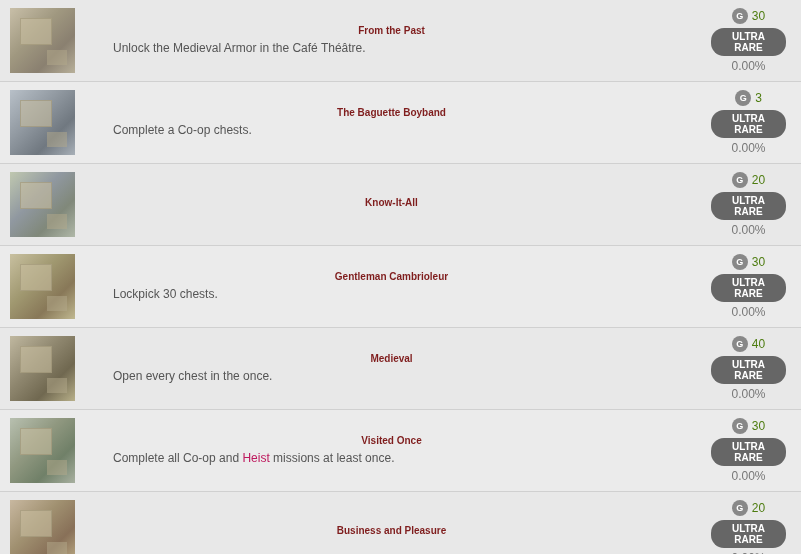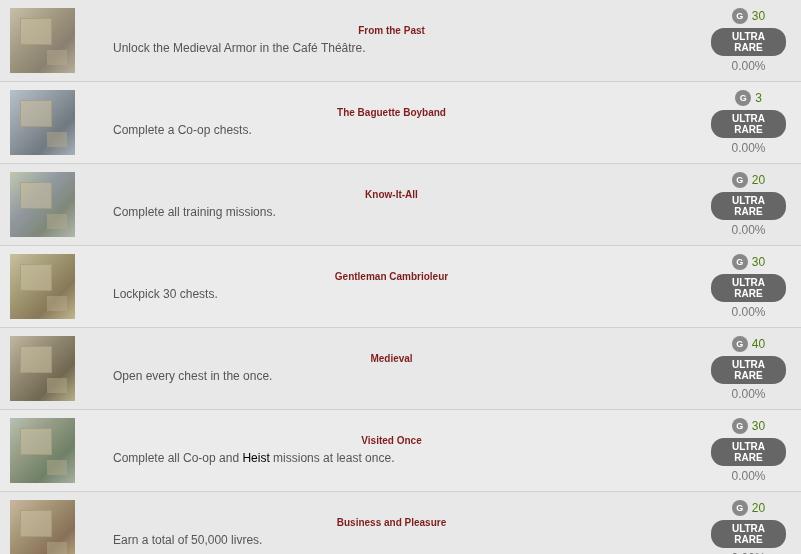--- a/index.html
+++ b/index.html
@@ -64,21 +64,21 @@
       margin-bottom: 4px;
       text-align: center;
     }
     .achievement-desc {
       font-size: 12px;
       color: #555;
       line-height: 1.4;
       margin-left: 26px;
     }
     .achievement-desc .highlight {
-      color: #000000;
+      color: #be185d;
       text-align: center;
     }
     .achievement-right {
       display: flex;
       flex-direction: column;
       align-items: center;
       flex-shrink: 0;
       margin-left: 10px;
       width: 85px;
     }
@@ -160,21 +160,20 @@
         <div class="rarity-badge">ULTRA RARE</div>
         <div class="rarity-percent">0.00%</div>
       </div>
     </div>
     <div class="achievement-item">
       <div class="achievement-thumb">
         <div class="thumb-img" style="background: linear-gradient(135deg, rgb(192, 200, 176) 0%, rgb(144, 152, 160) 40%, rgb(128, 136, 122) 70%, rgb(176, 184, 168) 100%);"></div>
       </div>
       <div class="achievement-content">
         <div class="achievement-title">Know-It-All</div>
-        <div class="achievement-desc">Complete all training missions.</div>
       </div>
       <div class="achievement-right">
         <div class="points-row">
           <div class="g-icon">G</div>
           <span class="points-value">20</span>
         </div>
         <div class="rarity-badge">ULTRA RARE</div>
         <div class="rarity-percent">0.00%</div>
       </div>
     </div>
@@ -228,21 +227,20 @@
         <div class="rarity-badge">ULTRA RARE</div>
         <div class="rarity-percent">0.00%</div>
       </div>
     </div>
     <div class="achievement-item">
       <div class="achievement-thumb">
         <div class="thumb-img" style="background: linear-gradient(135deg, rgb(200, 184, 160) 0%, rgb(160, 144, 112) 40%, rgb(136, 112, 88) 70%, rgb(192, 176, 136) 100%);"></div>
       </div>
       <div class="achievement-content">
         <div class="achievement-title">Business and Pleasure</div>
-        <div class="achievement-desc">Earn a total of 50,000 livres.</div>
       </div>
       <div class="achievement-right">
         <div class="points-row">
           <div class="g-icon">G</div>
           <span class="points-value">20</span>
         </div>
         <div class="rarity-badge">ULTRA RARE</div>
         <div class="rarity-percent">0.00%</div>
       </div>
     </div>

